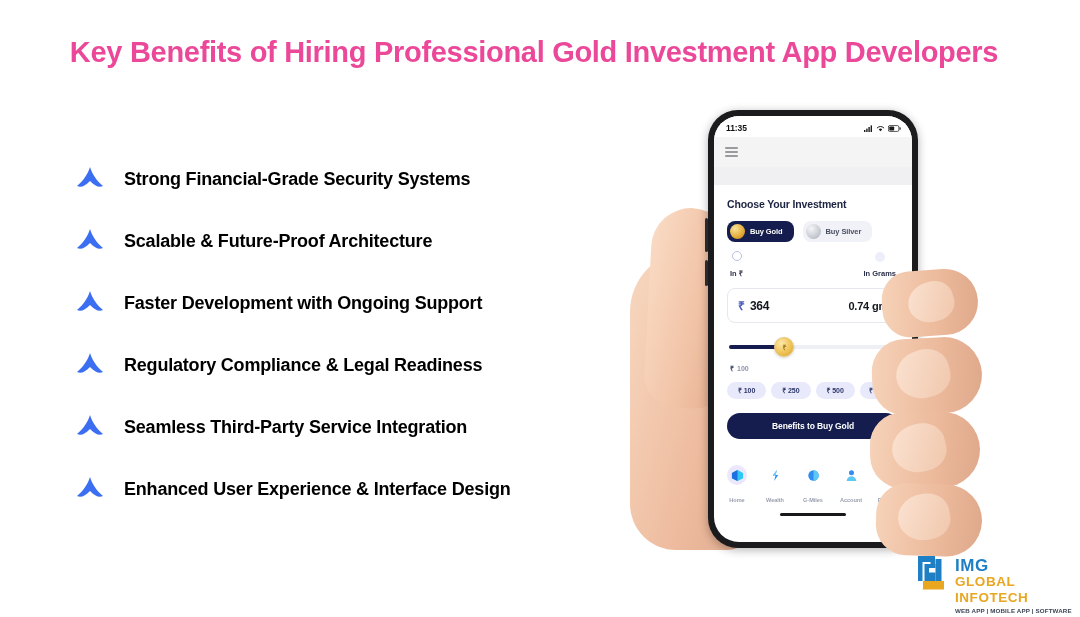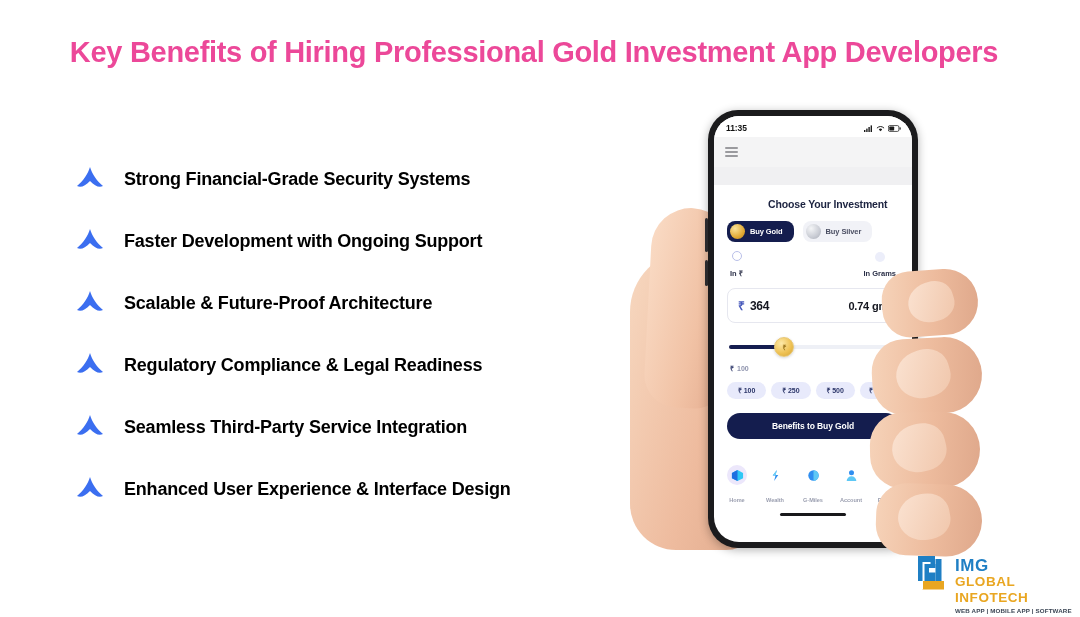--- a/index.html
+++ b/index.html
@@ -109,21 +109,21 @@
   .burger span:last-child{ margin-bottom:0; }
   .header-gap{ height:18px; background:#f0f0f2; }
 
   
   .card{
     background:#ffffff; margin:0 2px; padding:13px 11px 14px;
     border-radius:13px 13px 0 0;
   }
   .card-title{
     font-size:10.5px; font-weight:bold; color:#1c2340;
-    letter-spacing:-0.15px; margin-bottom:11px;margin-left:41px;
+    letter-spacing:-0.15px; margin-bottom:11px;
   }
 
   
   .metal-row{ display:flex; gap:9px; margin-bottom:9px; }
   .metal-pill{
     display:flex; align-items:center; gap:5px;
     padding:3px 11px 3px 3px;
     border-radius:8px; font-size:7.5px; font-weight:bold;
     letter-spacing:-0.1px;
   }
@@ -244,30 +244,30 @@
       </span>
       <span class="benefit-label">Strong Financial-Grade Security Systems</span>
     </div>
 
     <div class="benefit-row">
       <span class="benefit-ico">
         <svg width="30" height="26" viewBox="0 0 30 26">
             <path d="M15 1 C17 8 22 15 28 20 C24 22 20 20 15 15 C10 20 6 22 2 20 C8 15 13 8 15 1 Z" fill="#3b6ef0"></path>
           </svg>
       </span>
-      <span class="benefit-label">Faster Development with Ongoing Support</span>
+      <span class="benefit-label">Scalable &amp; Future-Proof Architecture</span>
     </div>
 
     <div class="benefit-row">
       <span class="benefit-ico">
         <svg width="30" height="26" viewBox="0 0 30 26">
             <path d="M15 1 C17 8 22 15 28 20 C24 22 20 20 15 15 C10 20 6 22 2 20 C8 15 13 8 15 1 Z" fill="#3b6ef0"></path>
           </svg>
       </span>
-      <span class="benefit-label">Scalable &amp; Future-Proof Architecture</span>
+      <span class="benefit-label">Faster Development with Ongoing Support</span>
     </div>
 
     <div class="benefit-row">
       <span class="benefit-ico">
         <svg width="30" height="26" viewBox="0 0 30 26">
             <path d="M15 1 C17 8 22 15 28 20 C24 22 20 20 15 15 C10 20 6 22 2 20 C8 15 13 8 15 1 Z" fill="#3b6ef0"></path>
           </svg>
       </span>
       <span class="benefit-label">Regulatory Compliance &amp; Legal Readiness</span>
     </div>

